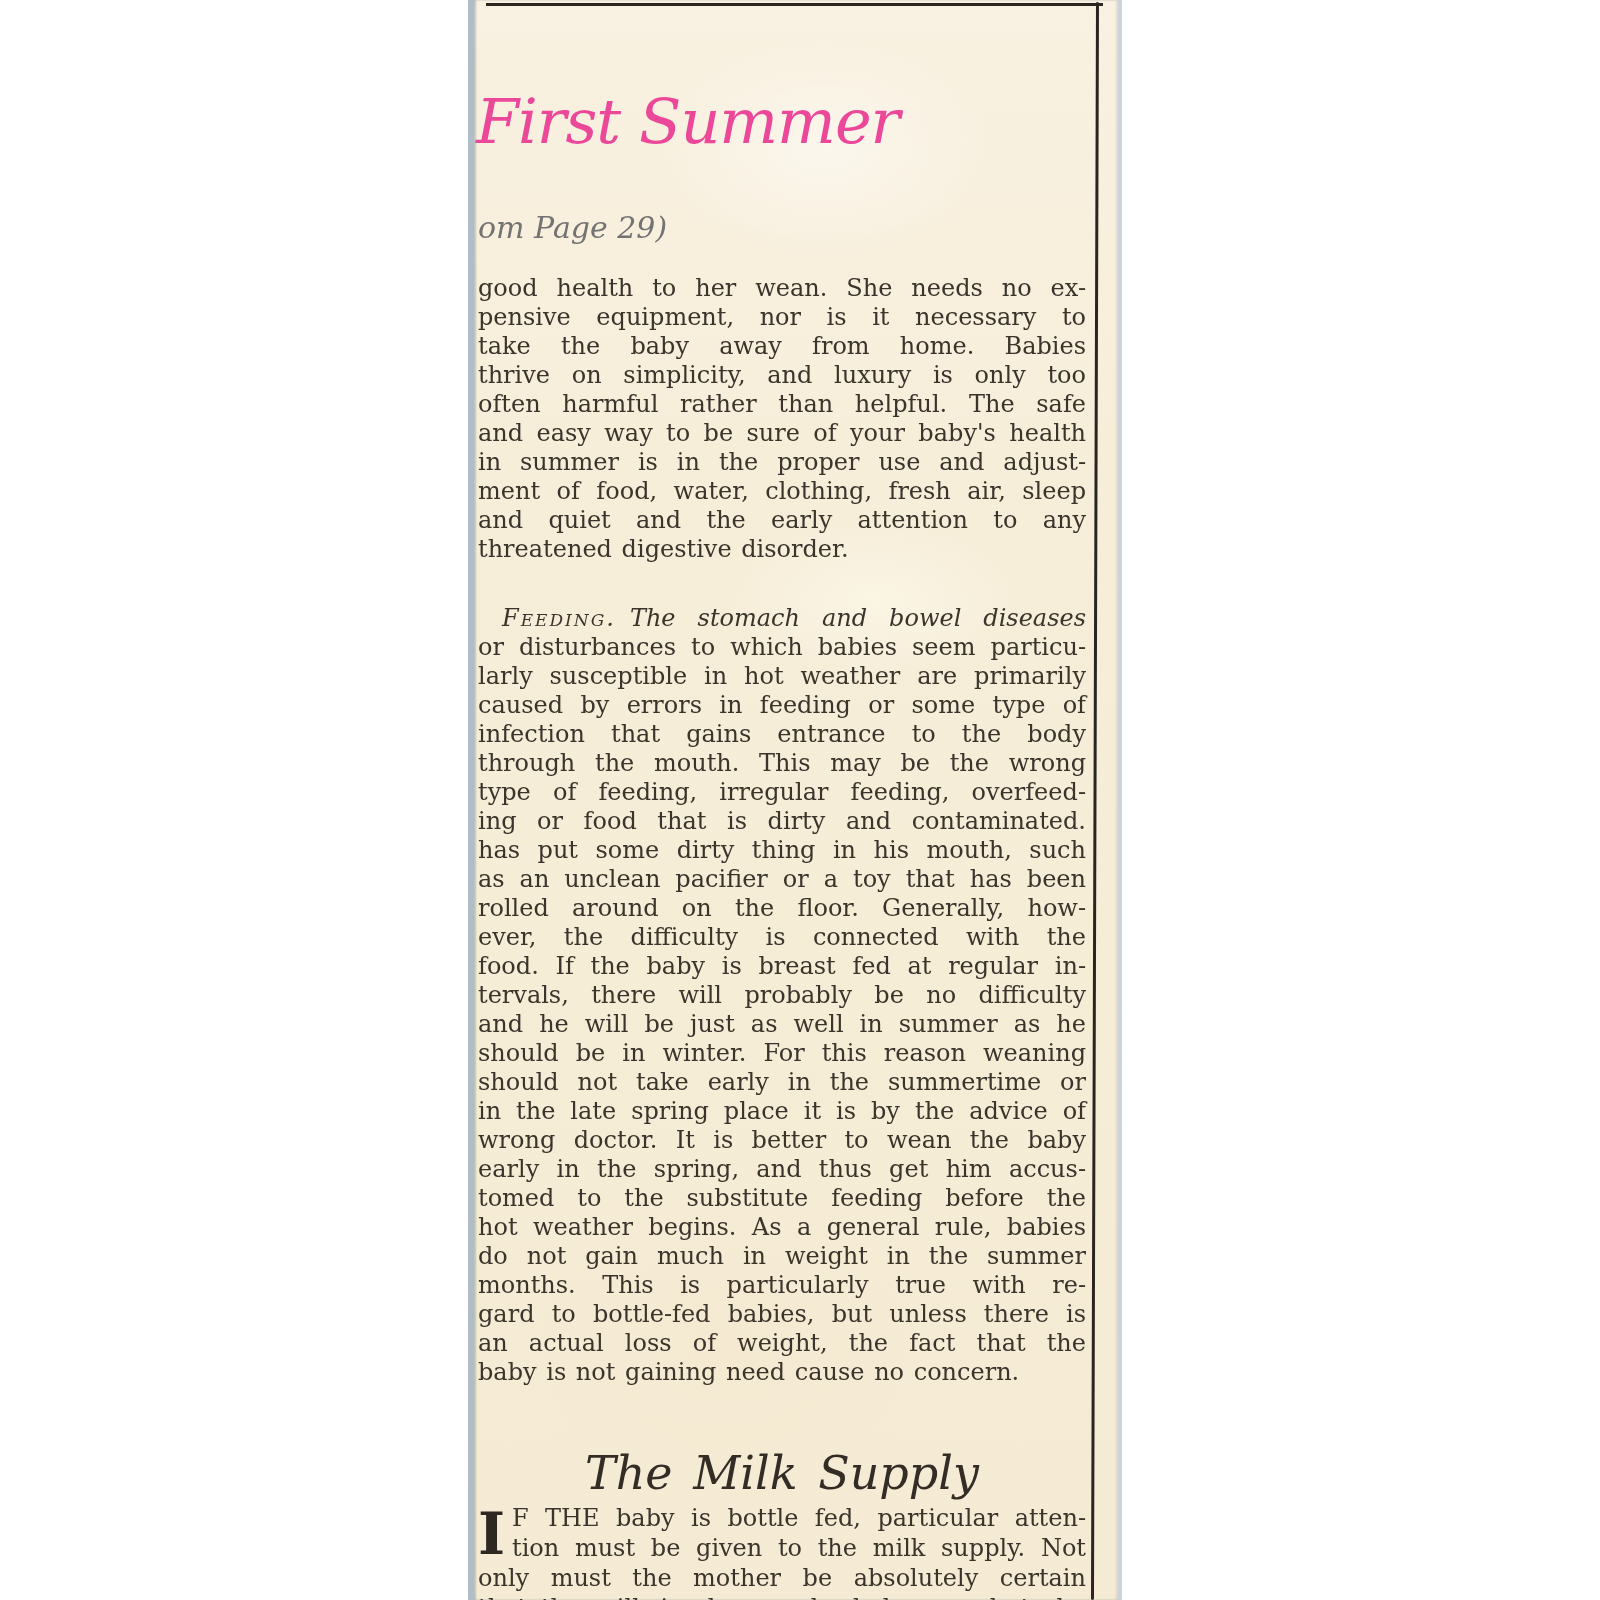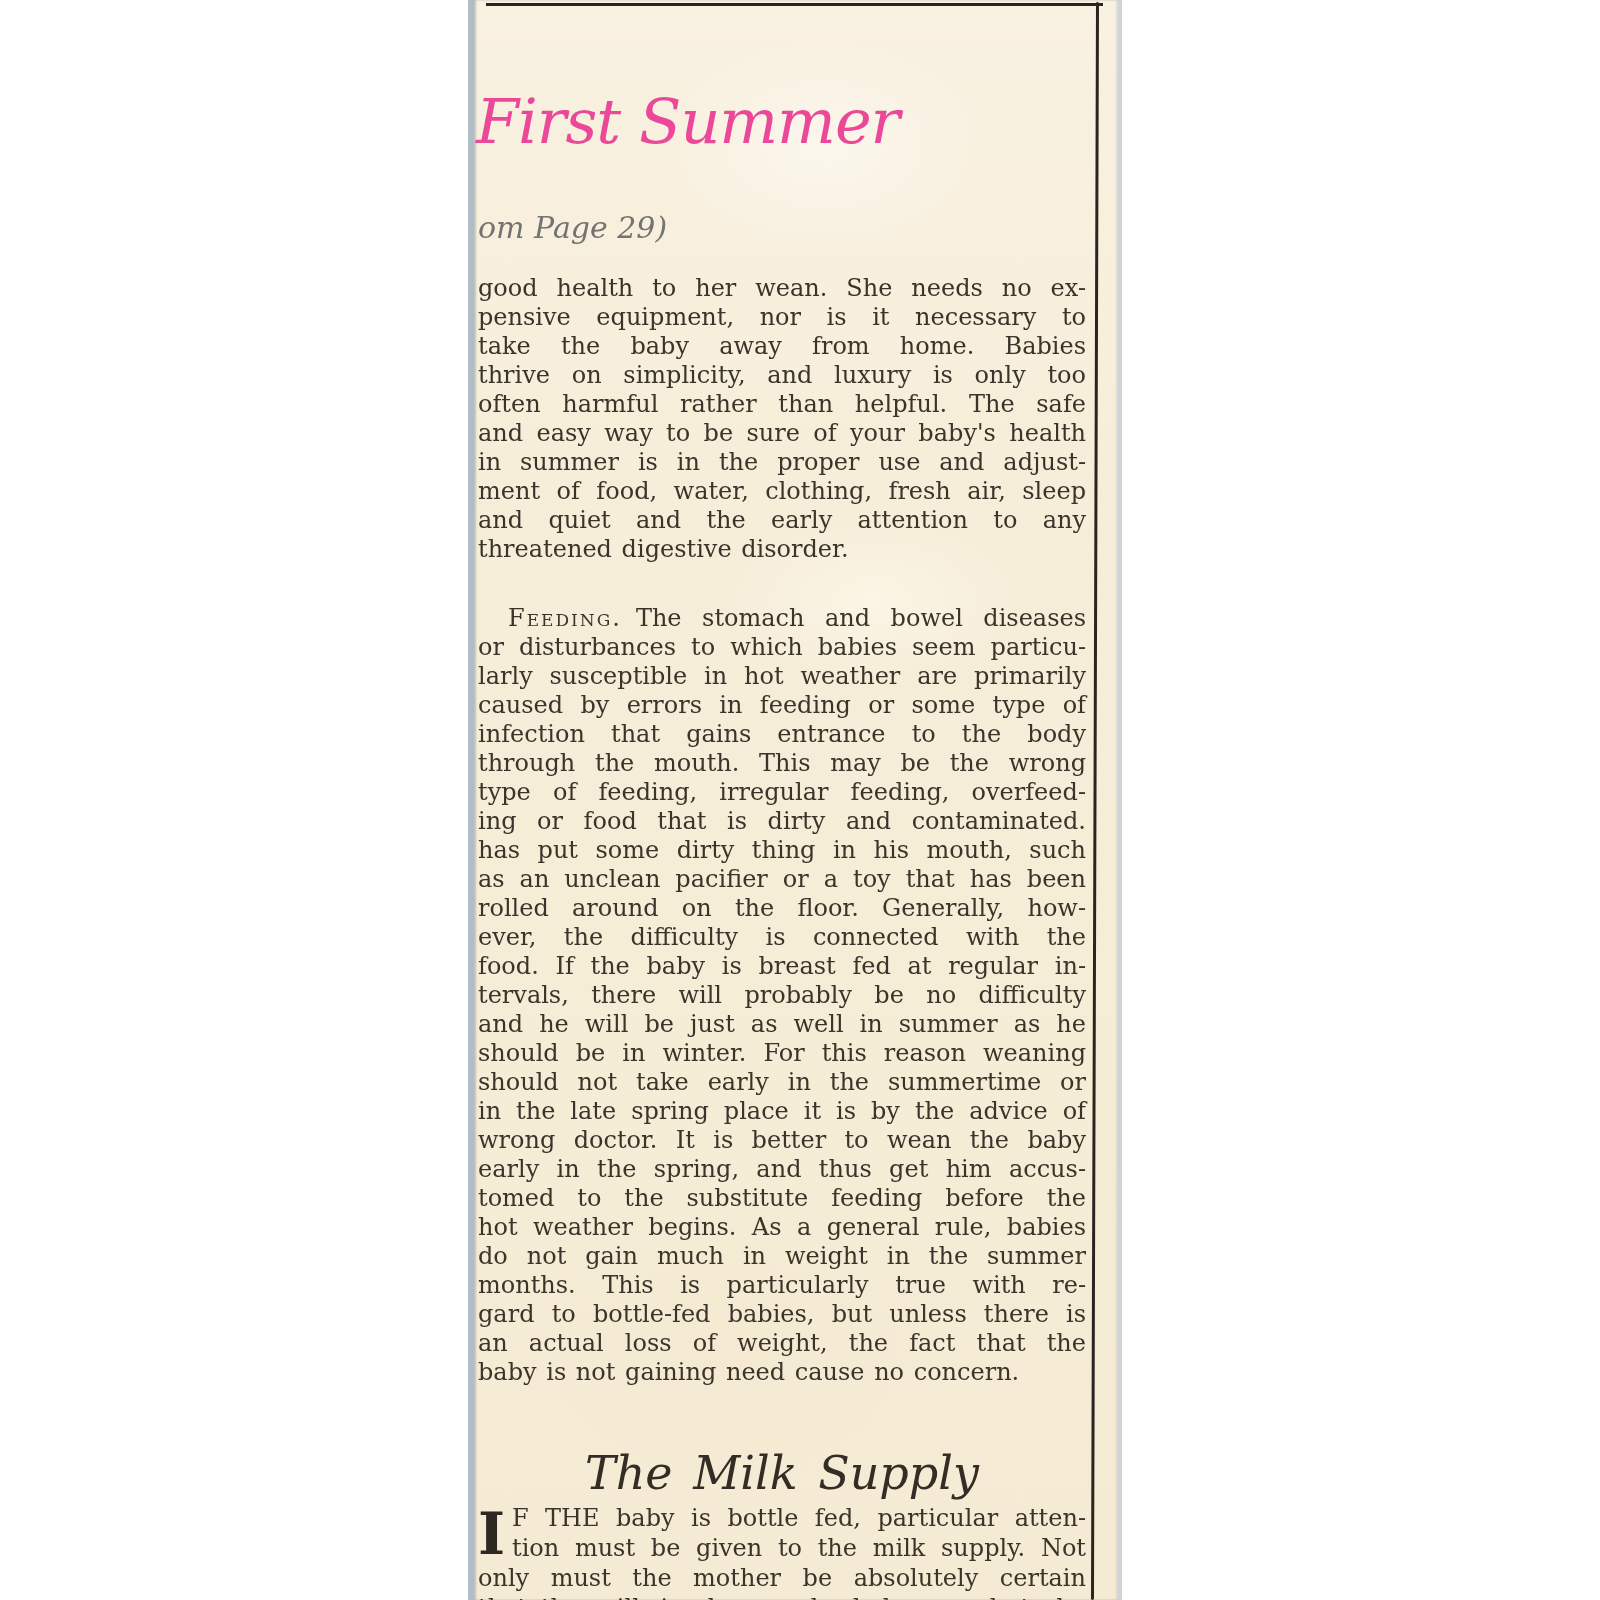--- a/index.html
+++ b/index.html
@@ -41,21 +41,21 @@
   .p1{top:274px;}
   .p2{top:604px;}
   .p3{top:1503px;}
   .jline{
     height:29px;line-height:29px;white-space:nowrap;
     text-align:justify;text-align-last:justify;
   }
   .p3 .jline{height:30px;line-height:30px;}
   
   .endpara .lines .jline:last-child{text-align-last:left;}
-  .p2first{padding-left:30px;box-sizing:border-box;}
+  .p2first{padding-left:24px;box-sizing:border-box;font-style:italic;}
   .smallcaps{font-variant:small-caps;letter-spacing:2px;margin-right:14px;}
   .p3 .lines .jline:nth-child(1),
   .p3 .lines .jline:nth-child(2){padding-left:34px;box-sizing:border-box;}
   .dropcap{
     position:absolute;left:0;top:4px;font-size:58px;line-height:54px;
     font-weight:bold;color:#2e2822;
   }
   .milk-heading{
     position:absolute;left:0;top:1446px;width:608px;text-align:center;
     font-style:italic;font-size:46px;color:#332d26;word-spacing:6px;

